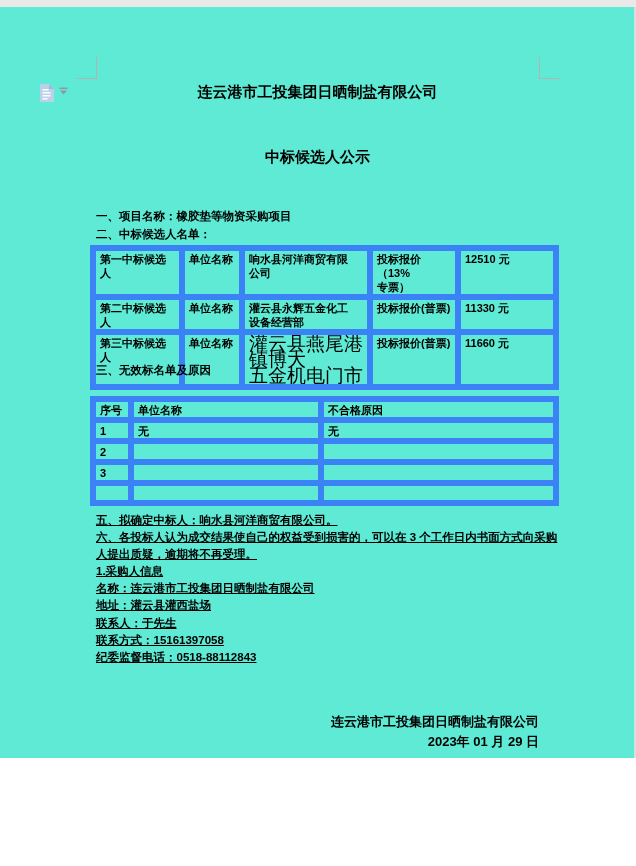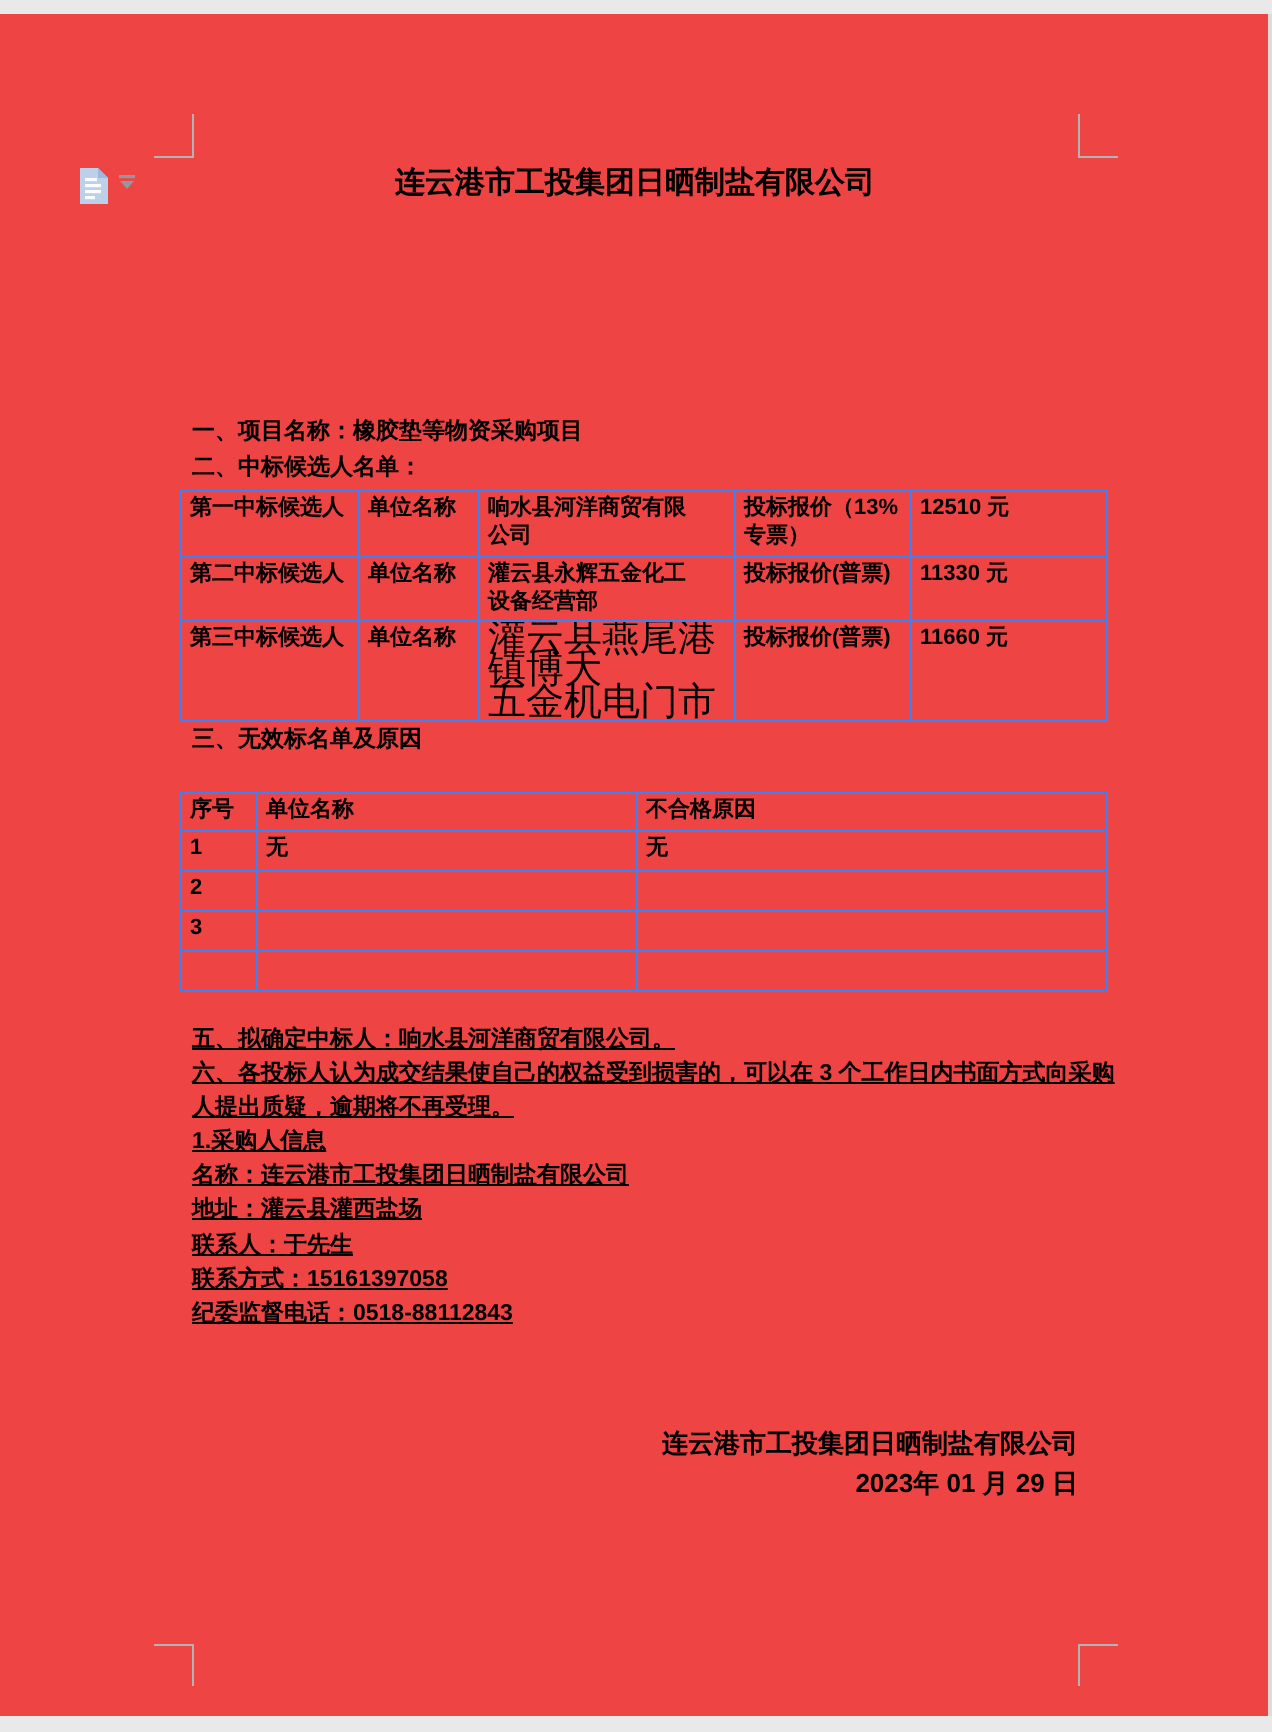--- a/index.html
+++ b/index.html
@@ -1,18 +1,18 @@
 <!DOCTYPE html>
 <html><head>
 <meta charset="utf-8">
 <style>
   html,body { margin:0; padding:0; background:#ffffff; }
   .stage {
-    position:relative; width:636px; height:866px; overflow:hidden;
-    background:#ef4444; color:#000;
+    position:relative; width:636px; height:758px; overflow:hidden;
+    background:#5eead4; color:#000;
     font-family:"Liberation Sans","DejaVu Sans",sans-serif;
   }
   
   .band-top    { position:absolute; left:0; top:0;    width:636px; height:7px;  background:#e9e9e9; }
   .band-bottom { position:absolute; left:0; top:858px; width:636px; height:8px; background:#e9e9e9; }
   .edge-right  { position:absolute; left:634px; top:7px; width:2px; height:851px; background:#dcdcdc; }
 
   
   .crop { position:absolute; width:19px; height:20px; }
   .crop-tl { left:77px;  top:57px;  height:21px; border-right:1px solid #b3b3b3; border-bottom:1px solid #b3b3b3; }
@@ -30,21 +30,21 @@
   .tl1 { top:83px; } .tl2 { top:116px; } .tl3 { top:148px; }
 
   
   .pline { position:absolute; left:96px; font-size:11.5px; font-weight:600;
            white-space:nowrap; line-height:14px; }
   .s1 { top:209px;font-family:Liberation Serif, serif; } .s2 { top:227px; } .s3 { top:363px; }
 
   
   table.doc-t { position:absolute; border-collapse:collapse; table-layout:fixed; }
   table.doc-t td, table.doc-t th {
-    border:1px solid #3b82f6; padding:1px 4px 0 4px; text-align:left; vertical-align:top;
+    border:6px solid #3b82f6; padding:1px 4px 0 4px; text-align:left; vertical-align:top;
     font-size:11px; font-weight:600; line-height:14px; white-space:pre-line; overflow:hidden;
   }
   .t1 { left:90px; top:245px; width:463px; }
   .t1 tr:nth-child(1) { height:33px; }
   .t1 tr:nth-child(2) { height:32px; }
   .t1 tr:nth-child(3) { height:36px; }
   
   .t1 tr:nth-child(3) td:nth-child(3) { font-family:Liberation Serif, serif; font-size:19px; font-weight:400; line-height:16px; }
 
   .t2 { left:90px; top:396px; width:463px; }
@@ -83,20 +83,21 @@
       <rect x="3.5" y="12" width="8" height="1.6" fill="#ffffff" opacity="0.9"></rect>
       <rect x="3.5" y="15" width="5" height="1.6" fill="#ffffff" opacity="0.9"></rect>
     </svg>
     <svg class="arrow" width="9" height="8" viewBox="0 0 9 8">
       <rect x="0.5" y="0.5" width="8" height="1.6" fill="#8f98a3"></rect>
       <path d="M1 3.5 h7 L4.5 7.5 z" fill="#8f98a3"></path>
     </svg>
   </div>
 
   <div class="title-line tl1">连云港市工投集团日晒制盐有限公司</div>
+  <div class="title-line tl3">中标候选人公示</div>
 
   <div class="pline s1">一、项目名称：橡胶垫等物资采购项目</div>
   <div class="pline s2">二、中标候选人名单：</div>
 
   <table class="doc-t t1">
     <colgroup>
         <col style="width:89px">
         <col style="width:60px">
         <col style="width:128px">
         <col style="width:88px">

